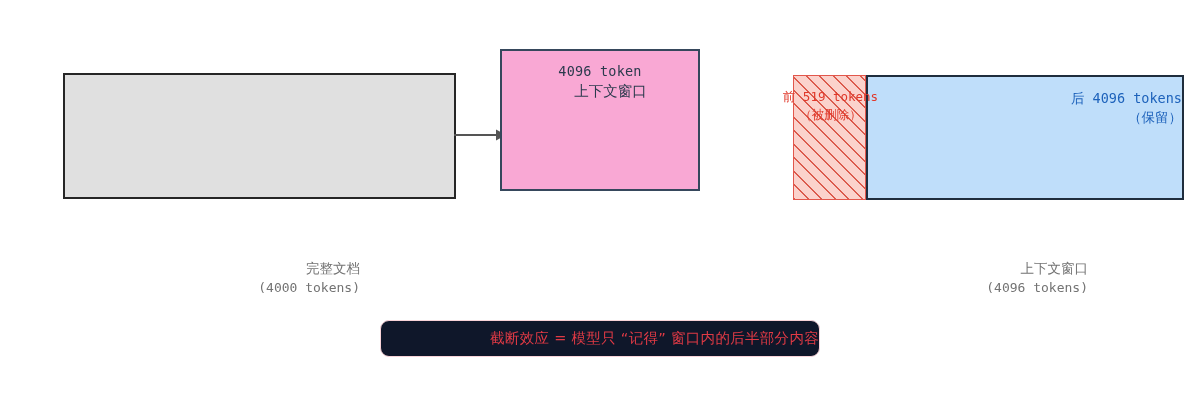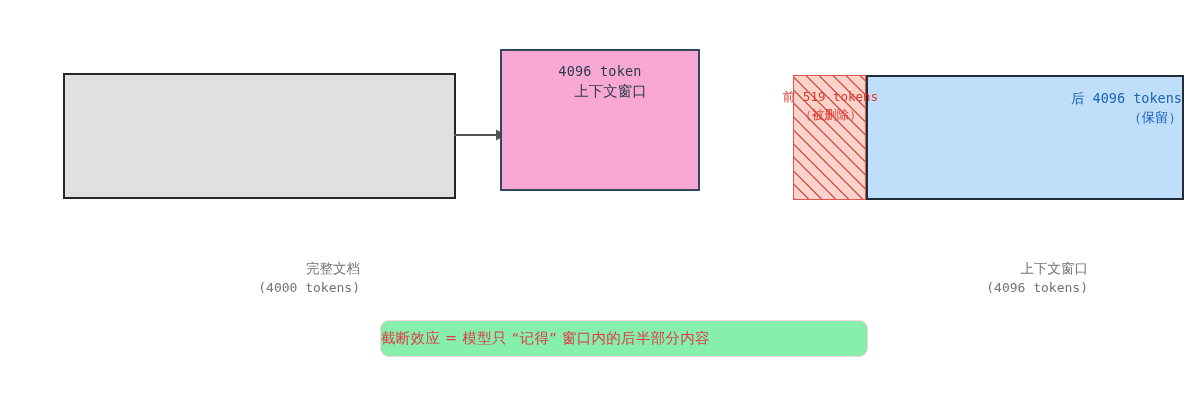--- a/index.html
+++ b/index.html
@@ -176,29 +176,29 @@
     left: 888px;
     top: 258px;
     width: 200px;
   }
 
   
   .banner {
     position: absolute;
     left: 380px;
     top: 320px;
-    width: 488px;
+    width: 440px;
     height: 37px;
     box-sizing: border-box;
-    background: #86efac;
+    background: #0f172a;
     border: 1.5px solid #f8d3d8;
     border-radius: 9px;
     display: flex;
     align-items: center;
-    justify-content: flex-start;
+    justify-content: flex-end;
   }
   .banner-text {
     font-family: "DejaVu Sans", "Liberation Sans", sans-serif;
     font-size: 14.5px;
     color: #e03a45;
     white-space: nowrap;
     letter-spacing: 0.3px;
   }
 </style>
 </head>

